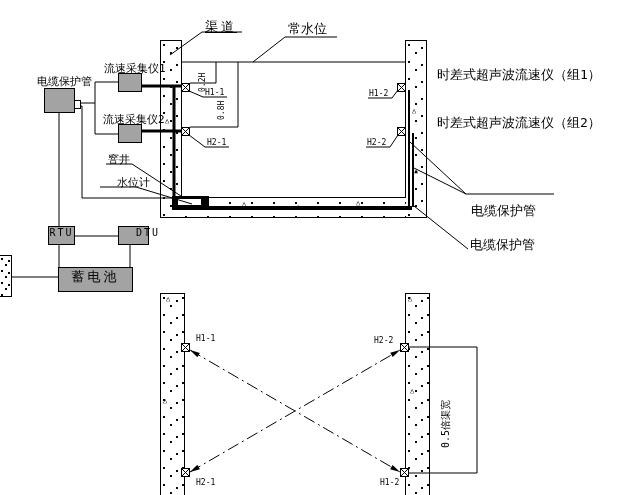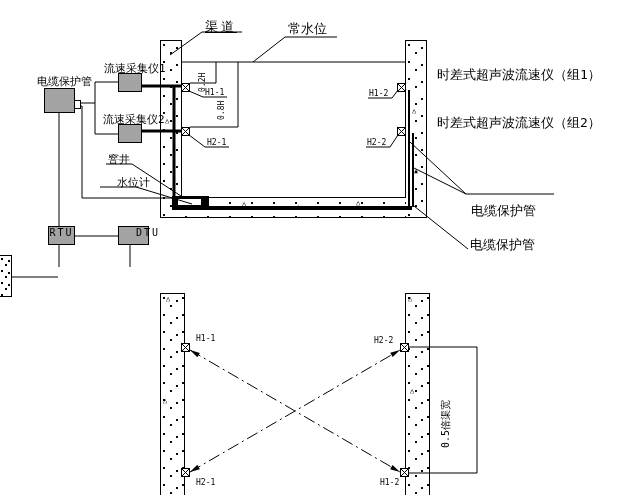--- a/index.html
+++ b/index.html
@@ -161,20 +161,23 @@
   <div class="box" style="left:44px;top:88px;width:31px;height:25px;"></div>
   <div class="tab"></div>
   <div class="box" style="left:118px;top:73px;width:24px;height:19px;"></div>
   <div class="box" style="left:118px;top:124px;width:24px;height:19px;"></div>
   <div class="box fs10 ls2" style="left:48px;top:226px;width:27px;height:19px;">
     <span>RTU</span>
   </div>
   <div class="box fs10 ls2" style="left:118px;top:226px;width:24px;height:19px;padding-left:29px;">
     <span>DTU</span>
   </div>
+  <div class="box fs13 ls3" style="left:58px;top:267px;width:75px;height:25px;">
+    <span>蓄电池</span>
+  </div>
 
   <div class="lbl fs13 ls3" style="left:205px;top:20px;text-decoration:underline;">渠道</div>
   <div class="lbl fs13" style="left:288px;top:22px;">常水位</div>
 
   <div class="lbl fs9" style="left:37px;top:76px;">电缆保护管</div>
   <div class="lbl fs9" style="left:104px;top:63px;">流速采集仪1</div>
   <div class="lbl fs9" style="left:103px;top:114px;text-align:right;">流速采集仪2</div>
 
   <div class="lbl fs8" style="left:205px;top:89px;">H1-1</div>
   <div class="lbl fs8" style="left:207px;top:139px;">H2-1</div>

